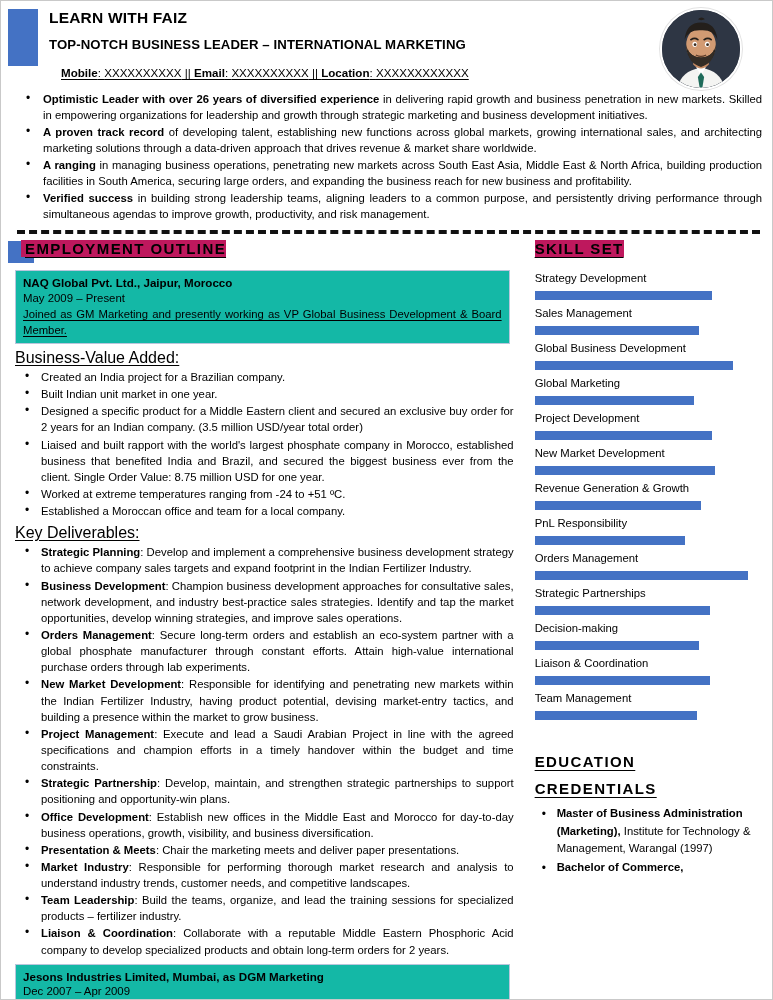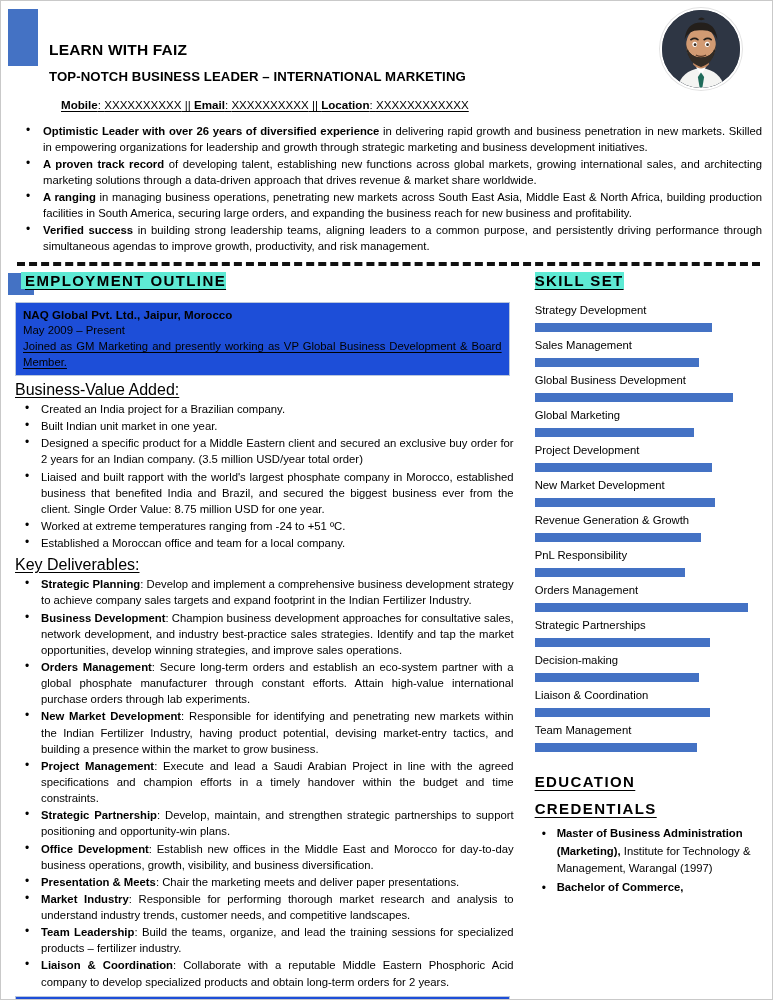--- a/index.html
+++ b/index.html
@@ -19,21 +19,21 @@
   }
 
   
   .header { position: relative; padding: 8px 0 4px 0; }
   .accent-block {
     position: absolute;
     left: 7px; top: 8px;
     width: 30px; height: 57px;
     background: #4472C4;
   }
-  .header-text { margin-left: 48px; padding-right: 110px; margin-top: 32px; }
+  .header-text { margin-left: 48px; padding-right: 110px; }
   .name {
     font-size: 15.5px; font-weight: bold;
     letter-spacing: .2px; line-height: 1.1;
     margin-bottom: 11px;
   }
   .headline {
     font-size: 13.2px; font-weight: bold;
     letter-spacing: .1px; line-height: 1.15;
     margin-bottom: 11px;
   }
@@ -92,28 +92,28 @@
     position: absolute; left: 7px; top: 1px;
     width: 26px; height: 22px;
     background: #4472C4;
   }
   .sec-head .txt {
     position: absolute; left: 20px; top: 0px;
     font-size: 15px; font-weight: bold;
     letter-spacing: 1.4px;
     text-decoration: underline;
     text-underline-offset: 3px;
-    background: #5eead4;
+    background: #be185d;
     padding-left: 4px;
   }
   .sec-head.right .txt { left: 0; padding-left: 0; }
 
   
   .job-box {
-    background: #1d4ed8;
+    background: #14b8a6;
     border: 1px solid #b9c6dc;
     margin: 0 18px 0 14px;
     padding: 4px 7px 5px 7px;
   }
   .job-title { font-size: 11.6px; font-weight: bold; line-height: 1.3; }
   .job-dates { font-size: 11.4px; line-height: 1.35; }
   .job-note {
     font-size: 11.3px; line-height: 1.42;
     text-align: justify;
     text-decoration: underline;
@@ -144,21 +144,21 @@
   .bullets li b { font-weight: bold; }
 
   
   .skills { margin-top: 2px; }
   .skill { margin-bottom: 5px; }
   .skill-label { font-size: 11.3px; line-height: 1.5; margin-bottom: 4px; }
   .skill-track { width: 225px; height: 9px; background: transparent; }
   .skill-bar { height: 9px; background: #4472C4; }
 
   
-  .edu-head { margin-top: 16px; }
+  .edu-head { margin-top: 28px; }
   .edu-head .line {
     font-size: 15px; font-weight: bold;
     letter-spacing: 1.4px;
     text-decoration: underline;
     text-underline-offset: 3px;
     line-height: 1.85;
   }
   .edu-list { list-style: none; margin-top: 2px; }
   .edu-list li {
     position: relative;

